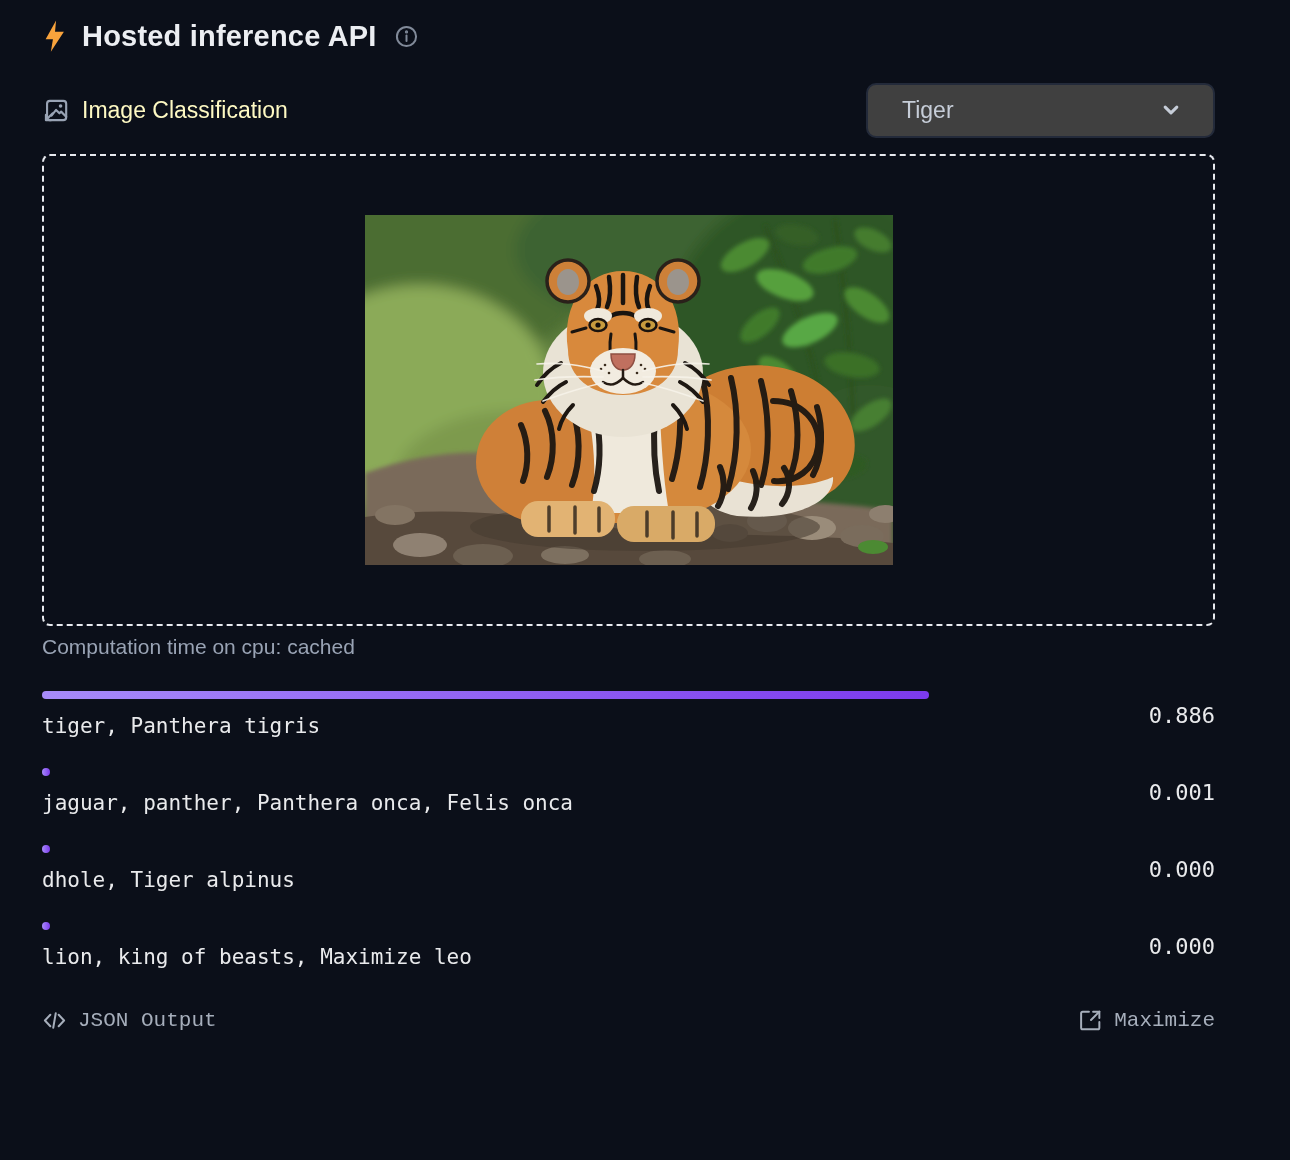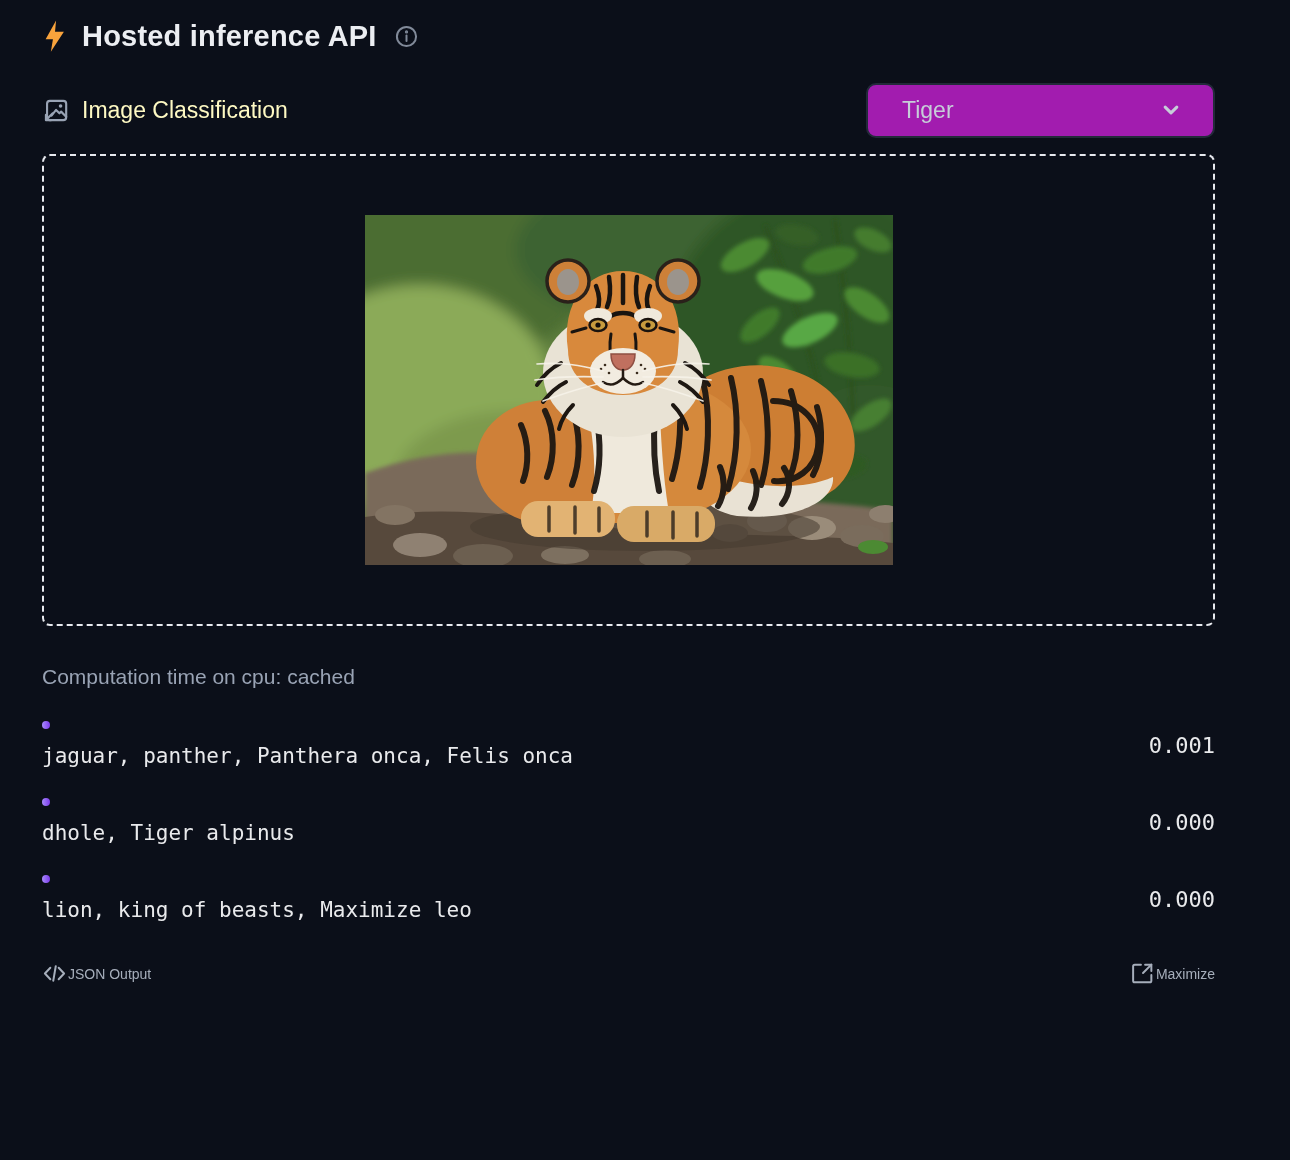--- a/index.html
+++ b/index.html
@@ -18,53 +18,53 @@
   .info { width: 25px; height: 25px; color: #818a99; cursor: pointer; margin-left: 2px; }
 
   
   .task-row { margin-top: 26px; display: flex; align-items: center; justify-content: space-between; height: 56px; }
   .task-left { display: flex; align-items: center; gap: 13px; color: #99a3b4; cursor: pointer; }
   .task-left .ticon { width: 27px; height: 27px; }
   .task-label { font-size: 23px; color: #fef9c3; }
   .dropdown {
     width: 349px; height: 55px; border: 2px solid #232a3a; border-radius: 10px;
     display: flex; align-items: center; justify-content: space-between;
-    padding: 0 28px 0 34px; cursor: pointer; background: #a21caf;
+    padding: 0 28px 0 34px; cursor: pointer; background: #404040;
   }
   .dropdown .val { font-size: 23px; color: #c6cdd8; }
   .chev { width: 28px; height: 28px; color: #c6cdd8; }
 
   
   .dropzone {
     margin-top: 16px; height: 472px; border: 2px dashed #e7e9ee; border-radius: 8px;
     display: flex; align-items: center; justify-content: center; cursor: pointer;
   }
   .scene { width: 528px; height: 350px; display: block; }
 
   
-  .status { margin-top: 38px; font-size: 21px; color: #99a3b4; line-height: 26px; }
+  .status { margin-top: 8px; font-size: 21px; color: #99a3b4; line-height: 26px; }
 
   
   .results { margin-top: 31px; }
   .row { display: flex; align-items: center; margin-bottom: 29px; }
   .row-left { flex: 1 1 auto; min-width: 0; }
   .track { height: 8px; margin-right: 60px; }
   .bar { height: 8px; border-radius: 999px; min-width: 8px; width: 0%; }
   .rlabel {
     margin-top: 14px; font-family: "DejaVu Sans Mono", monospace;
     font-size: 21px; line-height: 26px; color: #e9eaec; white-space: nowrap;
   }
   .rvalue {
     flex: 0 0 112px; text-align: right; font-family: "DejaVu Sans Mono", monospace;
     font-size: 22px; color: #e9eaec;
   }
 
   
   .ftr { margin-top: 38px; display: flex; align-items: center; justify-content: space-between; }
-  .fbtn { display: flex; align-items: center; gap: 1px; color: #a6aebb; font-size: 14px; cursor: pointer; }
+  .fbtn { display: flex; align-items: center; gap: 11px; color: #a6aebb; font-size: 21px; cursor: pointer; font-family: Liberation Mono, monospace; }
   .fbtn svg { width: 25px; height: 25px; }
 
   svg.stroke-ic { fill: none; stroke: currentColor; stroke-width: 1.9; stroke-linecap: round; stroke-linejoin: round; }
 </style>
 </head>
 <body style="background: rgb(11, 15, 25);">
 
 <div class="widget">
 
   <div class="hdr">
@@ -255,20 +255,29 @@
           <path d="M278 162 C301 161 320 161 346 165"></path>
           <path d="M278 168 C298 172 316 178 338 186"></path>
         </g>
       </g>
     </svg>
   </div>
 
   <div class="status">Computation time on cpu: cached</div>
 
   <div class="results">
+    <div class="row">
+      <div class="row-left">
+        <div class="track">
+          <div class="bar" style="width: 88.6%; background: linear-gradient(90deg, rgb(167, 139, 250), rgb(124, 58, 237));"></div>
+        </div>
+        <div class="rlabel">tiger, Panthera tigris</div>
+      </div>
+      <div class="rvalue">0.886</div>
+    </div>
 
 
     <div class="row">
       <div class="row-left">
         <div class="track">
           <div class="bar" style="width: 0.1%; background: linear-gradient(90deg, rgb(167, 139, 250), rgb(124, 58, 237));"></div>
         </div>
         <div class="rlabel">jaguar, panther, Panthera onca, Felis onca</div>
       </div>
       <div class="rvalue">0.001</div>

